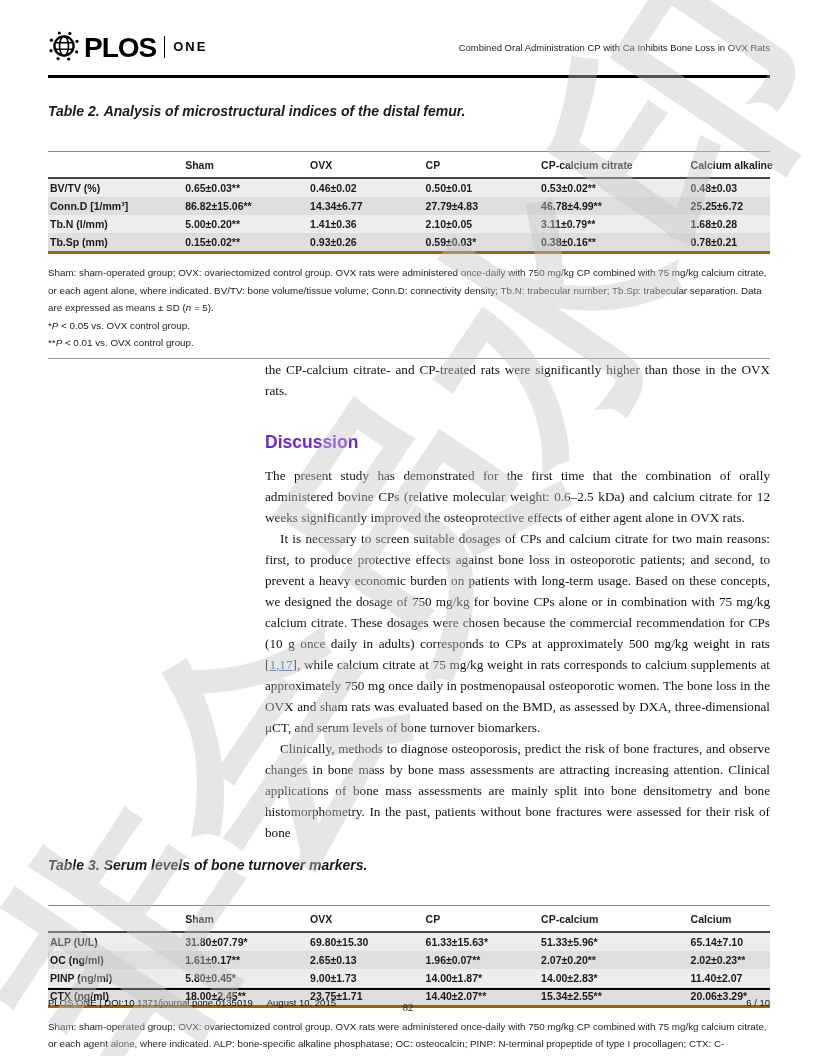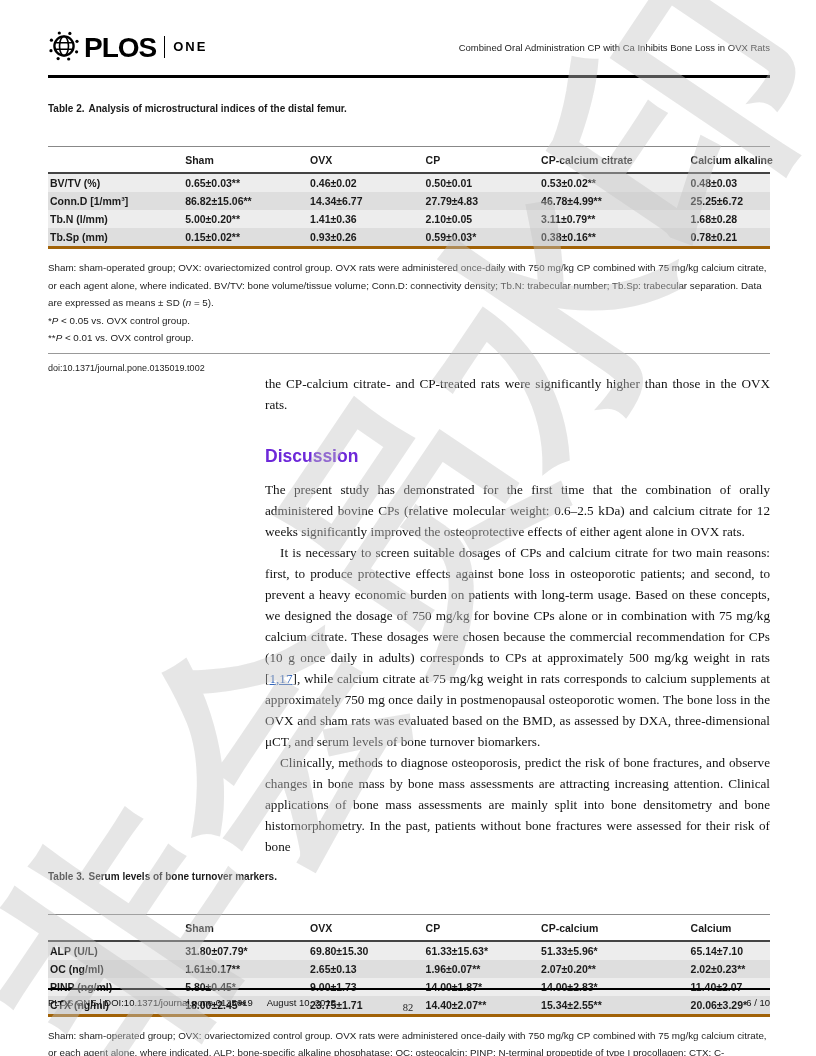--- a/index.html
+++ b/index.html
@@ -25,21 +25,21 @@
             border-bottom:3px solid #000; padding-bottom:9px; }
   .logo { display:flex; align-items:center; }
   .logo-globe { margin-right:4px; }
   .logo-plos { font-size:28px; font-weight:800; letter-spacing:-1px; color:#000; }
   .logo-sep { width:1px; height:22px; background:#000; margin:0 8px 2px 8px; }
   .logo-one { font-size:13px; font-weight:bold; letter-spacing:2px; color:#000; margin-bottom:3px; }
   .running-title { font-size:9.5px; color:#222; padding-bottom:2px; }
 
   
   .table-block { margin-top:25px; }
-  .table-title { font-size:10px; font-weight:bold; margin-bottom:7px; }
+  .table-title { font-size:14px; font-weight:bold; margin-bottom:7px;font-style:italic; }
   .table-title .tlabel { margin-right:4px; }
   table { width:100%; border-collapse:collapse; table-layout:fixed;
           font-size:10.5px; font-weight:bold;
           border-top:1px solid #888; border-bottom:3px solid #a16207;margin-top:32px; }
   col.c0 { width:19%; } col.c1 { width:17.3%; } col.c2 { width:16%; }
   col.c3 { width:16%; } col.c4 { width:20.7%; } col.c5 { width:11%; }
   thead th { text-align:left; padding:7px 4px 6px 0; border-bottom:2px solid #444;
              background:#fff; white-space:nowrap; }
   tbody th { text-align:left; padding:3px 4px 3px 2px; white-space:nowrap; }
   tbody td { text-align:left; padding:3px 4px 3px 0; white-space:nowrap; }
@@ -158,21 +158,20 @@
               <td>0.59±0.03*</td>
               <td>0.38±0.16**</td>
               <td>0.78±0.21</td>
             </tr>
           </tbody>
       </table>
       <div class="table-notes"><span>Sham: sham-operated group; OVX: ovariectomized control group. OVX rats were administered once-daily with 750 mg/kg CP combined with 75 mg/kg calcium citrate, or each agent alone, where indicated. BV/TV: bone volume/tissue volume; Conn.D: connectivity density; Tb.N: trabecular number; Tb.Sp: trabecular separation. Data are expressed as means ± SD (</span><span class="ital">n</span><span> = 5).</span></div>
       <div class="sig-line"><span>*</span><span class="ital">P</span><span> &lt; 0.05 vs. OVX control group.</span></div>
       <div class="sig-line"><span>**</span><span class="ital">P</span><span> &lt; 0.01 vs. OVX control group.</span></div>
       <div class="hairline"></div>
-      <div class="doi">doi:10.1371/journal.pone.0135019.t002</div>
     </div>
 
     <div class="body-col">
       <p class="para para-first">the CP-calcium citrate- and CP-treated rats were significantly higher than those in the OVX rats.</p>
       <h2 class="section-heading">Discussion</h2>
       <p class="para">The present study has demonstrated for the first time that the combination of orally administered bovine CPs (relative molecular weight: 0.6–2.5 kDa) and calcium citrate for 12 weeks significantly improved the osteoprotective effects of either agent alone in OVX rats.</p>
       <p class="para indent"><span>It is necessary to screen suitable dosages of CPs and calcium citrate for two main reasons: first, to produce protective effects against bone loss in osteoporotic patients; and second, to prevent a heavy economic burden on patients with long-term usage. Based on these concepts, we designed the dosage of 750 mg/kg for bovine CPs alone or in combination with 75 mg/kg calcium citrate. These dosages were chosen because the commercial recommendation for CPs (10 g once daily in adults) corresponds to CPs at approximately 500 mg/kg weight in rats [</span><span class="cite-link">1,17</span><span>], while calcium citrate at 75 mg/kg weight in rats corresponds to calcium supplements at approximately 750 mg once daily in postmenopausal osteoporotic women. The bone loss in the OVX and sham rats was evaluated based on the BMD, as assessed by DXA, three-dimensional μCT, and serum levels of bone turnover biomarkers.</span></p>
       <p class="para indent">Clinically, methods to diagnose osteoporosis, predict the risk of bone fractures, and observe changes in bone mass by bone mass assessments are attracting increasing attention. Clinical applications of bone mass assessments are mainly split into bone densitometry and bone histomorphometry. In the past, patients without bone fractures were assessed for their risk of bone</p>
     </div>
 

